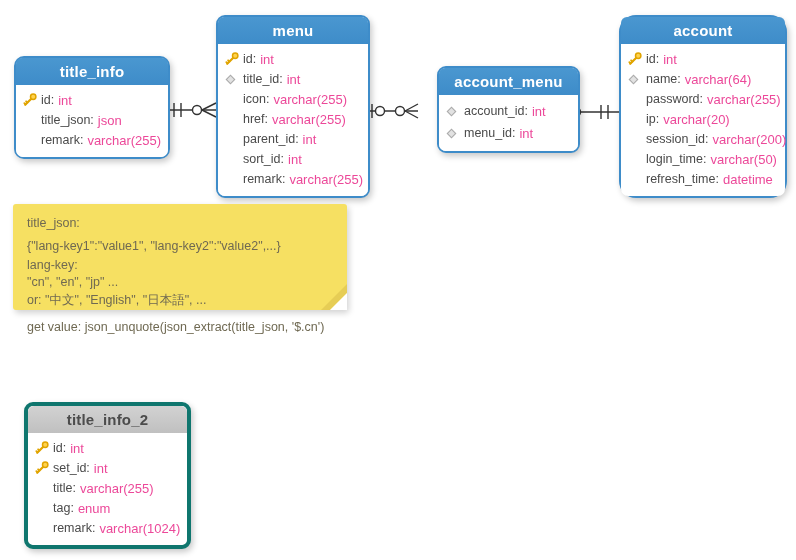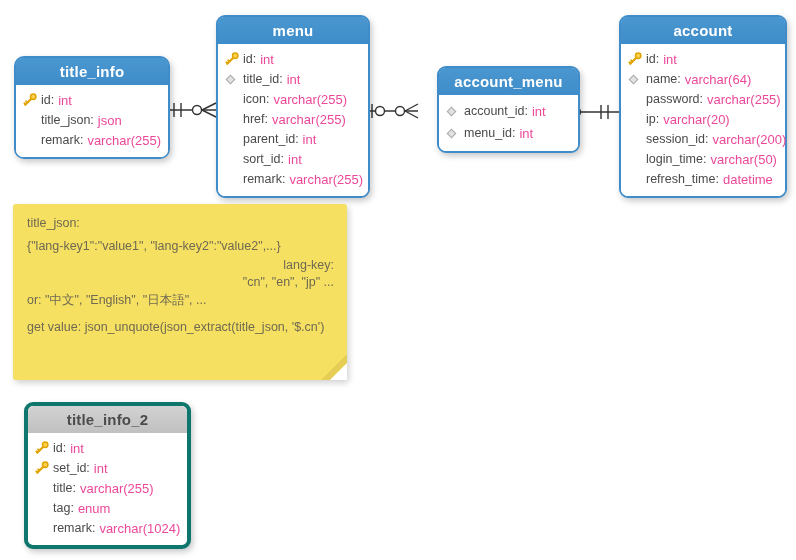--- a/index.html
+++ b/index.html
@@ -16,26 +16,26 @@
   .thead span{font-size:15px;font-weight:700;letter-spacing:.2px;}
   .tbody{padding:5px 5px 7px 7px;background:#fff;border-radius:0 0 7px 7px;}
   .row{display:flex;align-items:center;height:20px;white-space:nowrap;}
   .row.tall{height:22px;}
   .ic{flex:0 0 18px;width:18px;display:flex;align-items:center;}
   .fname{font-size:12.5px;font-weight:400;color:#4a4a4a;}
   .fname::after{content:":";}
   .ftype{font-size:13px;color:#ec4899;margin-left:4px;}
 
   
-  .note{position:absolute;left:13px;top:204px;width:334px;height:176px;
+  .note{position:absolute;left:13px;top:204px;width:334px;height:106px;
         background:var(--yellow,#f6e062);border-radius:3px;
         box-shadow:2px 3px 6px rgba(0,0,0,.18);box-sizing:border-box;
         padding:12px 13px 0 14px;color:#6f6952;}
   .nl{font-size:12.5px;white-space:nowrap;}
-  .mb9{margin-bottom:9px;} .mb5{margin-bottom:5px;} .mb3{margin-bottom:3px;text-align:right;} .mb11{margin-bottom:11px;}
+  .mb9{margin-bottom:9px;} .mb5{margin-bottom:5px;} .mb3{margin-bottom:3px;} .mb11{margin-bottom:11px;}
   .fold{position:absolute;right:0;bottom:0;}
 
   
   .connectors{position:absolute;left:0;top:0;pointer-events:none;}
   .connectors g{stroke:#333;stroke-width:1.4;fill:none;}
   .connectors circle{fill:#fff;}
 </style>
 </head>
 <body>
 
@@ -169,21 +169,21 @@
             <svg width="11" height="11" viewBox="0 0 10 10">
               <rect x="2.3" y="2.3" width="5.4" height="5.4" fill="#e2e2e2" stroke="#aaaaaa" stroke-width="1" transform="rotate(45 5 5)"></rect>
             </svg>
           </span>
         <span class="fname">menu_id</span>
         <span class="ftype">int</span>
       </div>
     </div>
   </div>
 
-  <div class="tbl blue" style="left:619px;top:15px;width:164px;">
+  <div class="tbl blue" style="left:619px;top:15px;width:164px;border-radius:17px;">
     <div class="thead">
       <span>account</span>
     </div>
     <div class="tbody">
       <div class="row">
         <span class="ic">
             <svg width="14" height="14" viewBox="0 0 14 14">
               <path d="M2.2 11.8 L8.3 5.7" stroke="#e0a400" stroke-width="2.2" stroke-linecap="round"></path>
               <path d="M4.4 9.6 L3.1 8.3 M2.6 11.4 L1.3 10.1" stroke="#e0a400" stroke-width="1.8" stroke-linecap="round"></path>
               <circle cx="10.2" cy="3.8" r="2.7" fill="#ffd24d" stroke="#e0a400" stroke-width="1.5"></circle>

